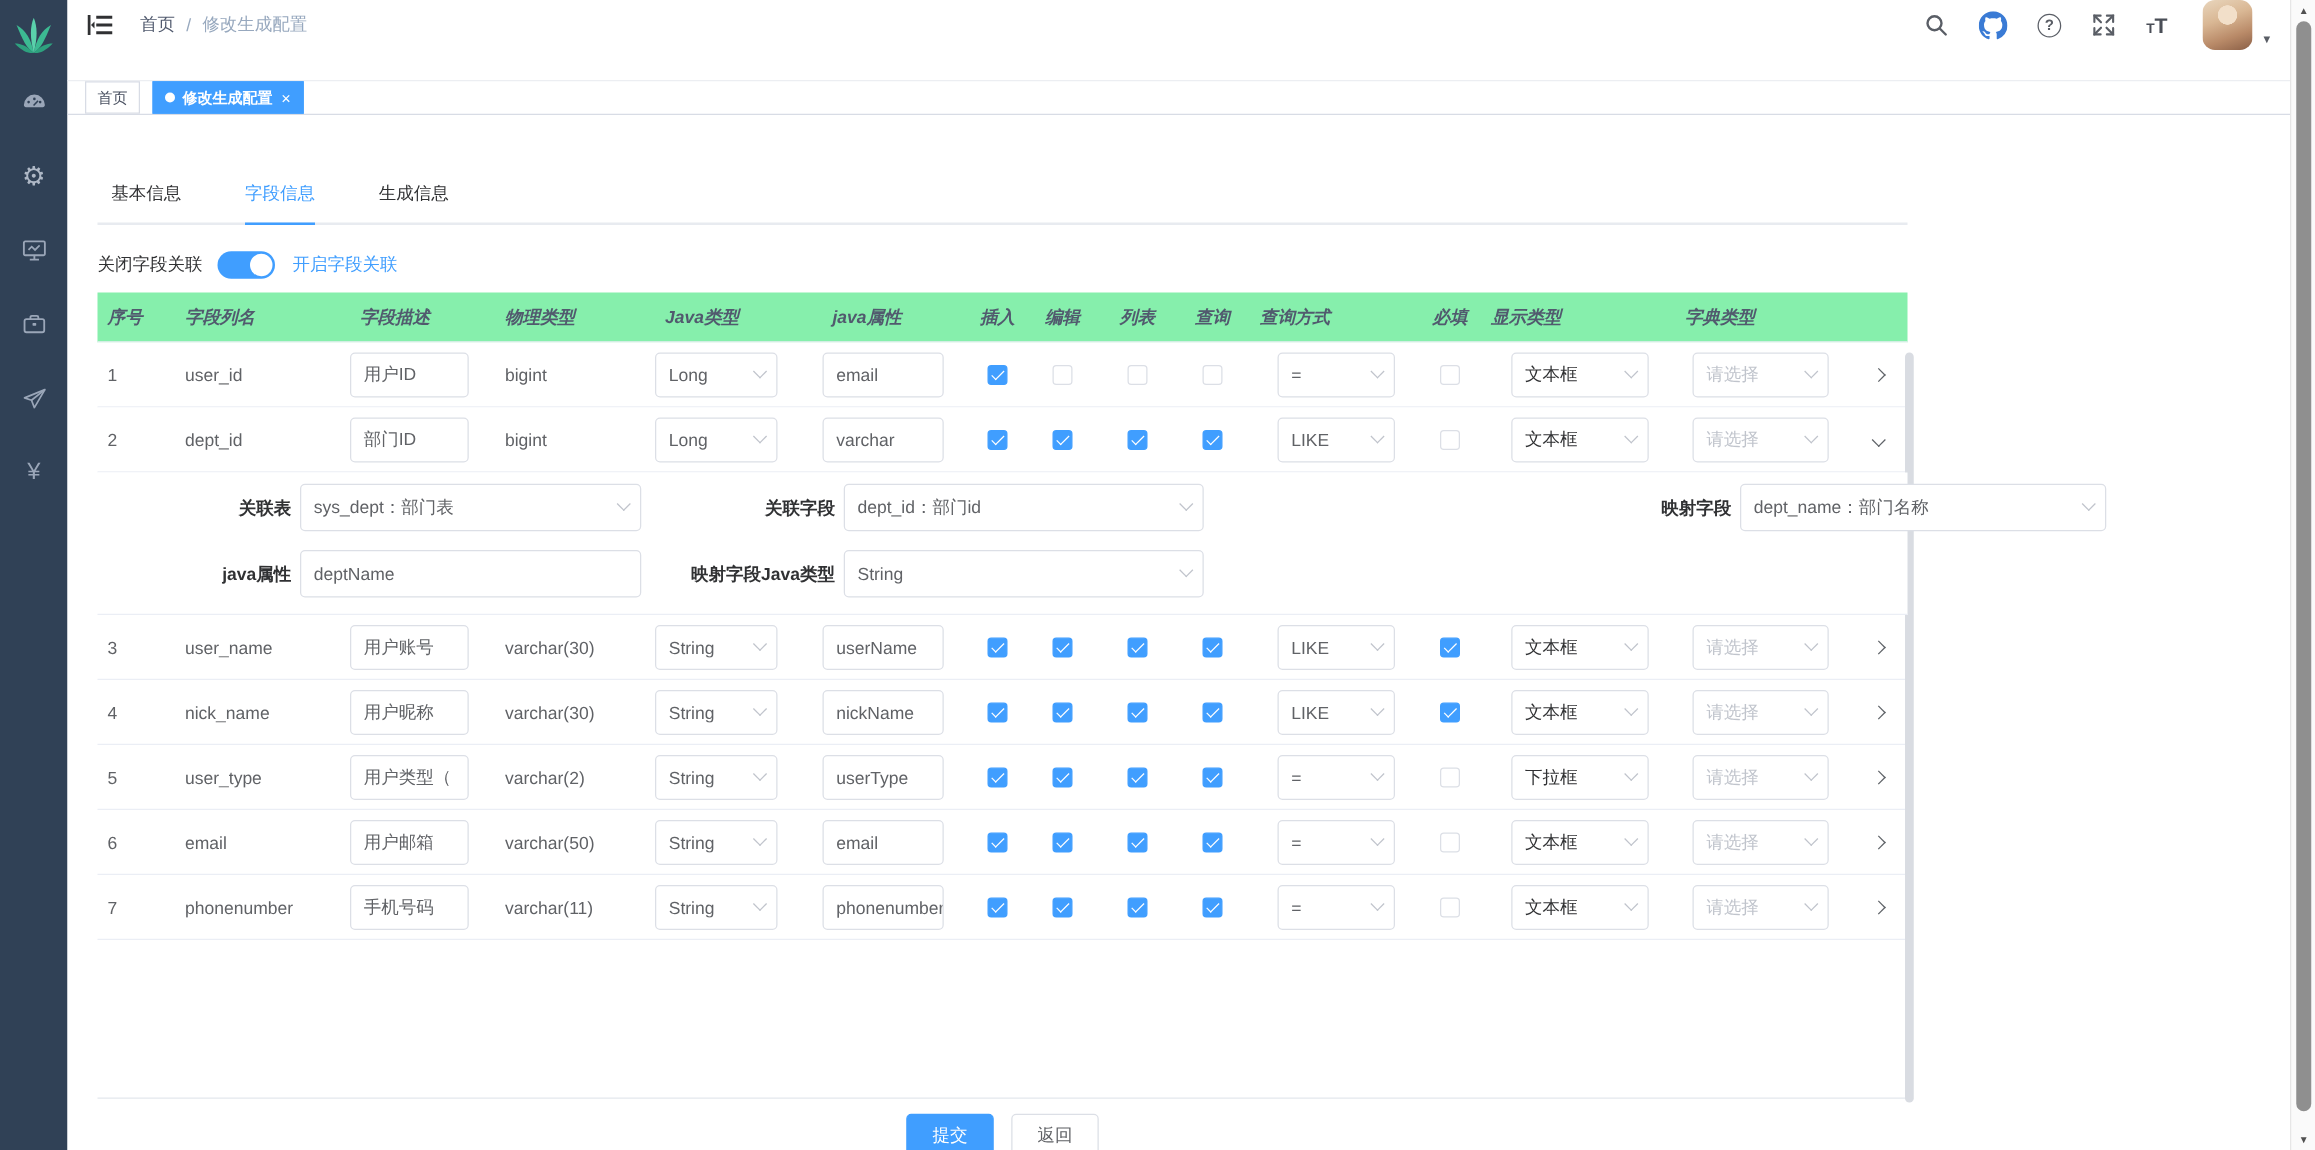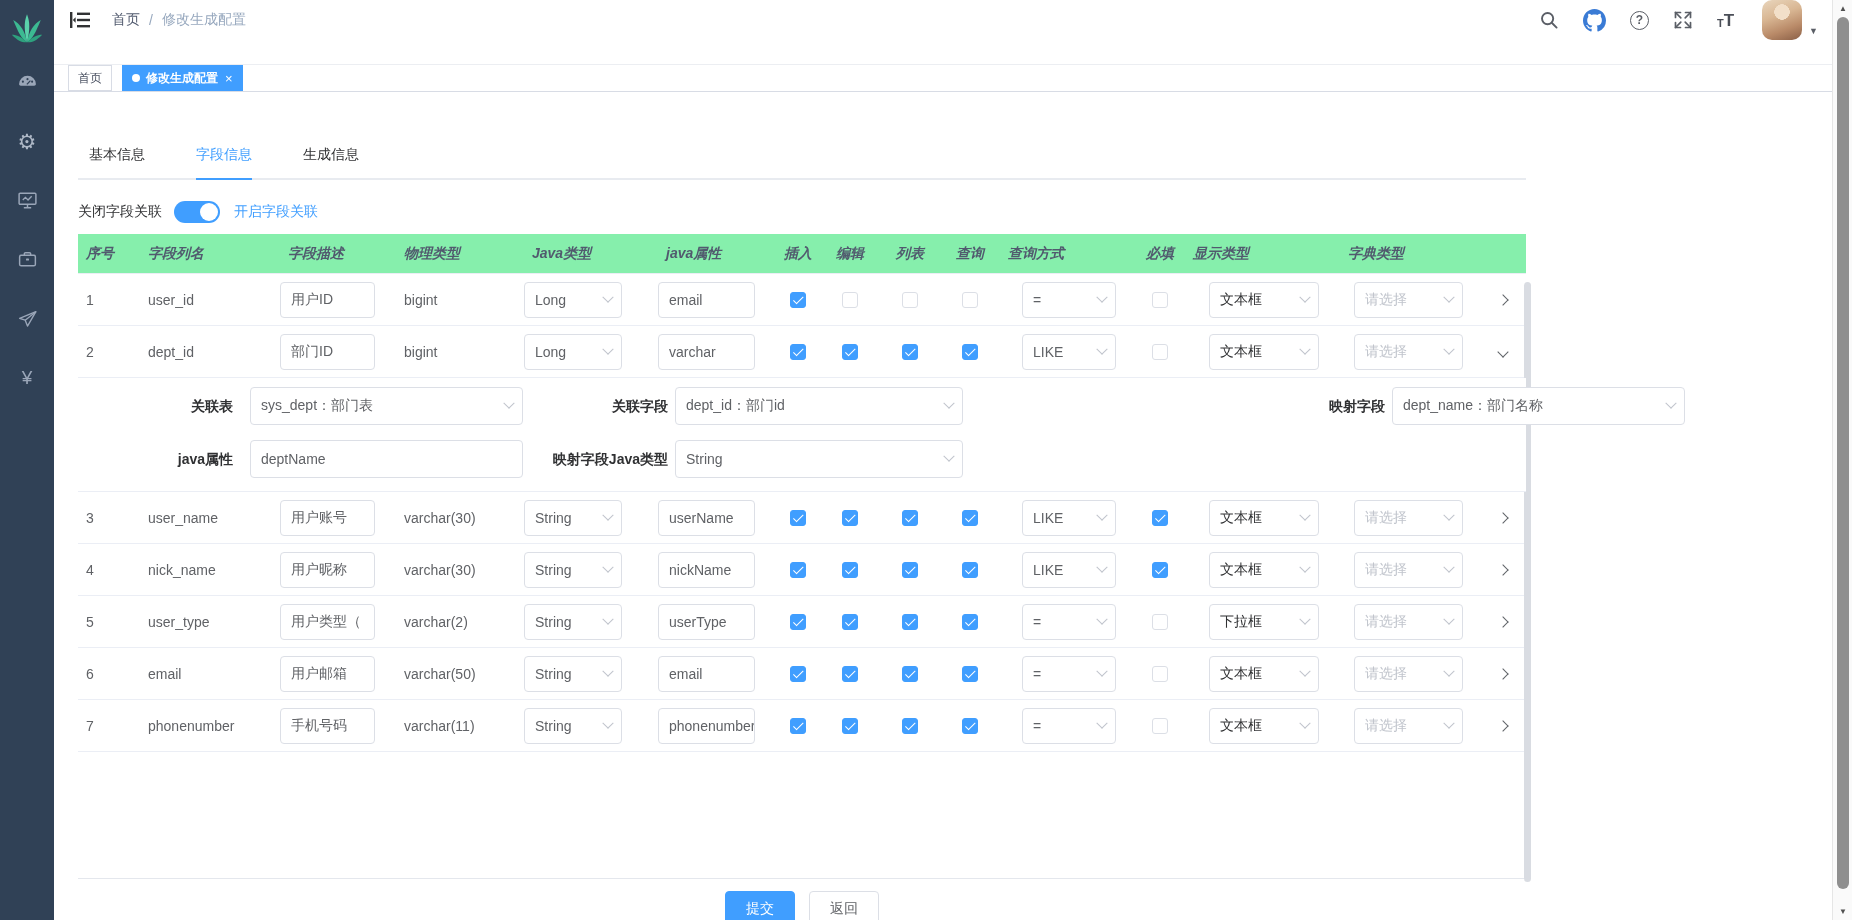--- a/index.html
+++ b/index.html
@@ -80,21 +80,21 @@
   .arr { display: inline-block; width: 8px; height: 8px; border-right: 1.4px solid #5f6368; border-bottom: 1.4px solid #5f6368; cursor: pointer; }
   .arr.right { transform: rotate(-45deg); }
   .arr.down { transform: rotate(45deg); }
 
   
   .expanded { position: relative; height: 114px; background: #fff; border-bottom: 1px solid #ebeef5; width: 1448px; z-index: 3; }
   .flabel { position: absolute; font-weight: bold; color: #303133; text-align: right; line-height: 38px; white-space: nowrap; }
   .fctrl { position: absolute; height: 38px; }
   .fctrl .sel, .fctrl .ibox { height: 38px; width: 100%; }
   .ra { top: 9px; } .rb { top: 62px; }
-  .l1 { left: 0; width: 155px; } .ctl1 { left: 172px; width: 273px; }
+  .l1 { left: 0; width: 155px; } .ctl1 { left: 162px; width: 273px; }
   .l2 { left: 441px; width: 149px; } .ctl2 { left: 597px; width: 288px; }
   .l3 { left: 1180px; width: 127px; } .ctl3 { left: 1314px; width: 293px; }
 
   .tfill { height: 127px; border-bottom: 1px solid #e4e7ed; width: 1448px; }
   .tsb { position: absolute; left: 1446px; top: 48px; width: 7px; height: 600px; border-radius: 4px; background: #d9dce2; z-index: 1; cursor: pointer; }
 
   .footer-btns { width: 1448px; display: flex; justify-content: center; gap: 14px; margin-top: 12px; }
   .btn { height: 36px; border-radius: 4px; font-size: 14px; padding: 0 20px; display: flex; align-items: center; cursor: pointer; }
   .btn.primary { background: var(--primary, #409eff); color: #fff; border: 1px solid var(--primary, #409eff); }
   .btn.plain { background: #fff; color: #606266; border: 1px solid #dcdfe6; }

